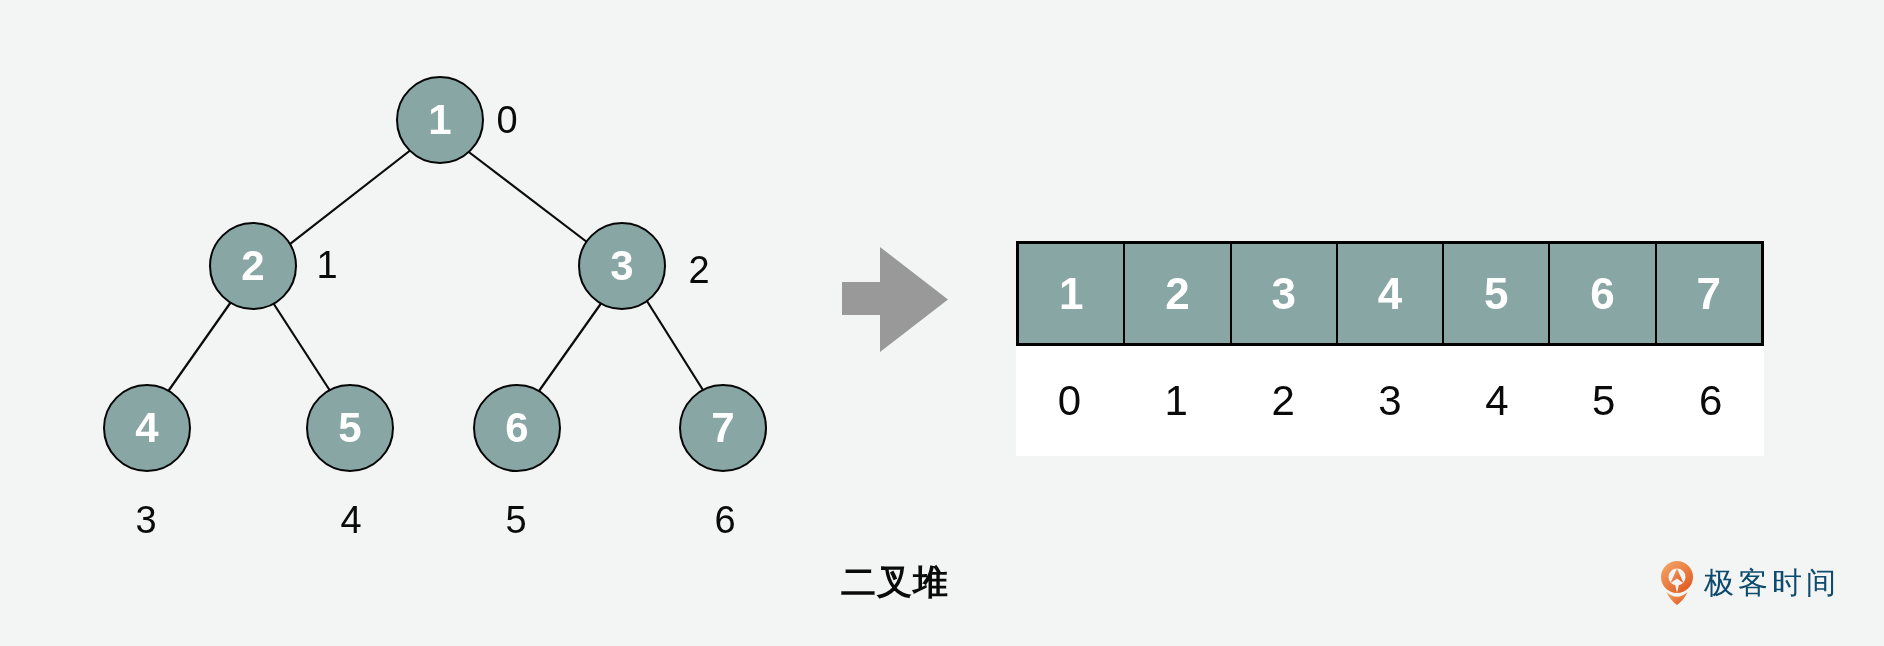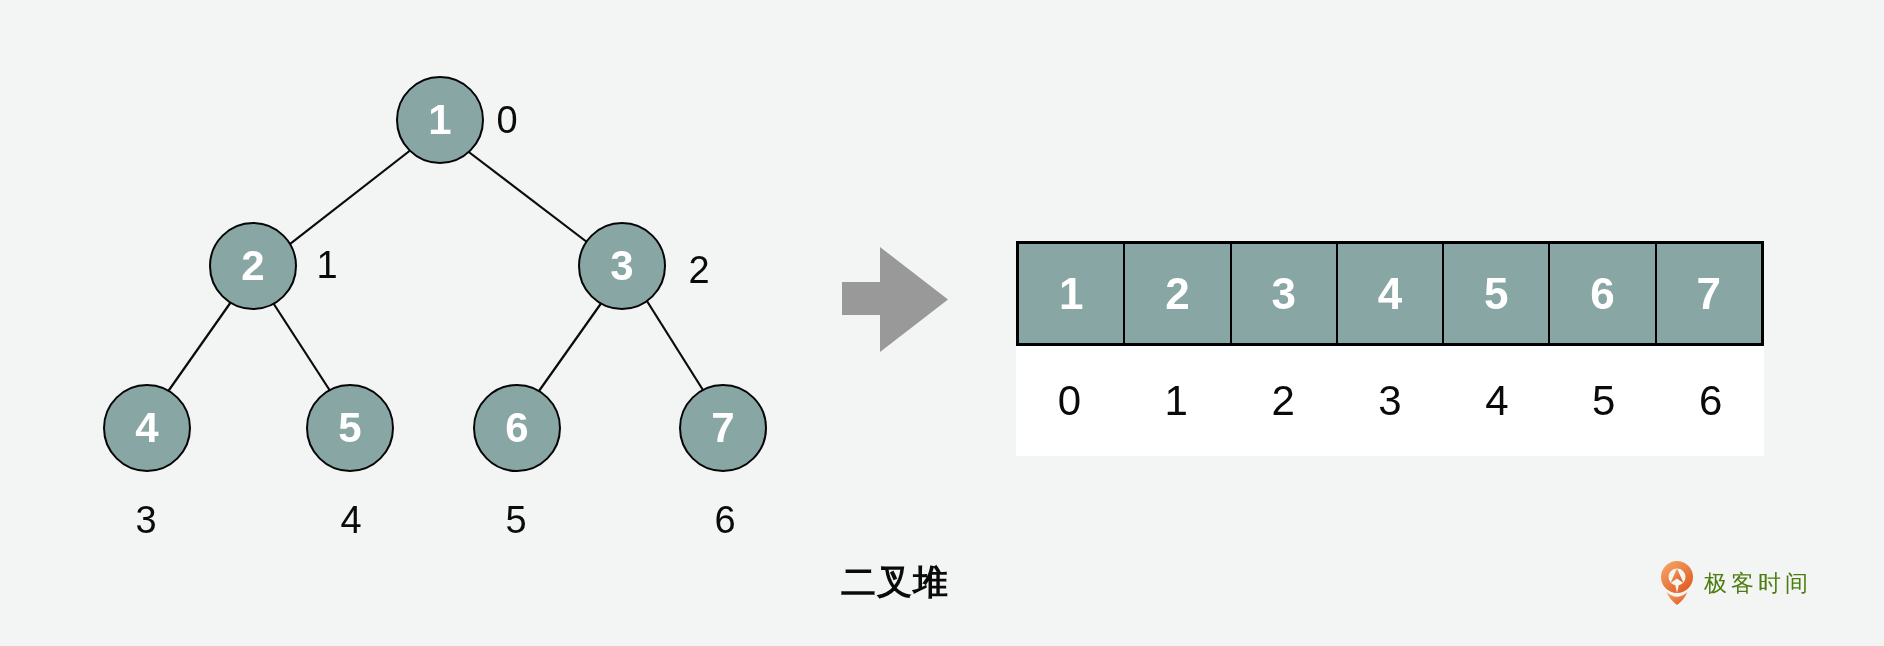--- a/index.html
+++ b/index.html
@@ -49,21 +49,21 @@
     position:absolute;left:895px;top:582px;transform:translate(-50%,-50%);
     font-size:35px;font-weight:bold;color:#0a0a0a;white-space:nowrap;
     letter-spacing:1px;
   }
 
   .logo{
     position:absolute;left:1659px;top:560px;
     display:flex;align-items:center;gap:8px;
   }
   .logo-text{
-    color:#4d7c0f;font-size:23px;font-weight:500;line-height:1;
+    color:#0c4a6e;font-size:30px;font-weight:500;line-height:1;
     letter-spacing:4px;white-space:nowrap;
   }
 </style>
 </head>
 <body>
 
 <div class="stage">
 
   <svg class="edges" width="1884" height="646" viewBox="0 0 1884 646">
     <line x1="430" y1="135" x2="272" y2="258"></line>

